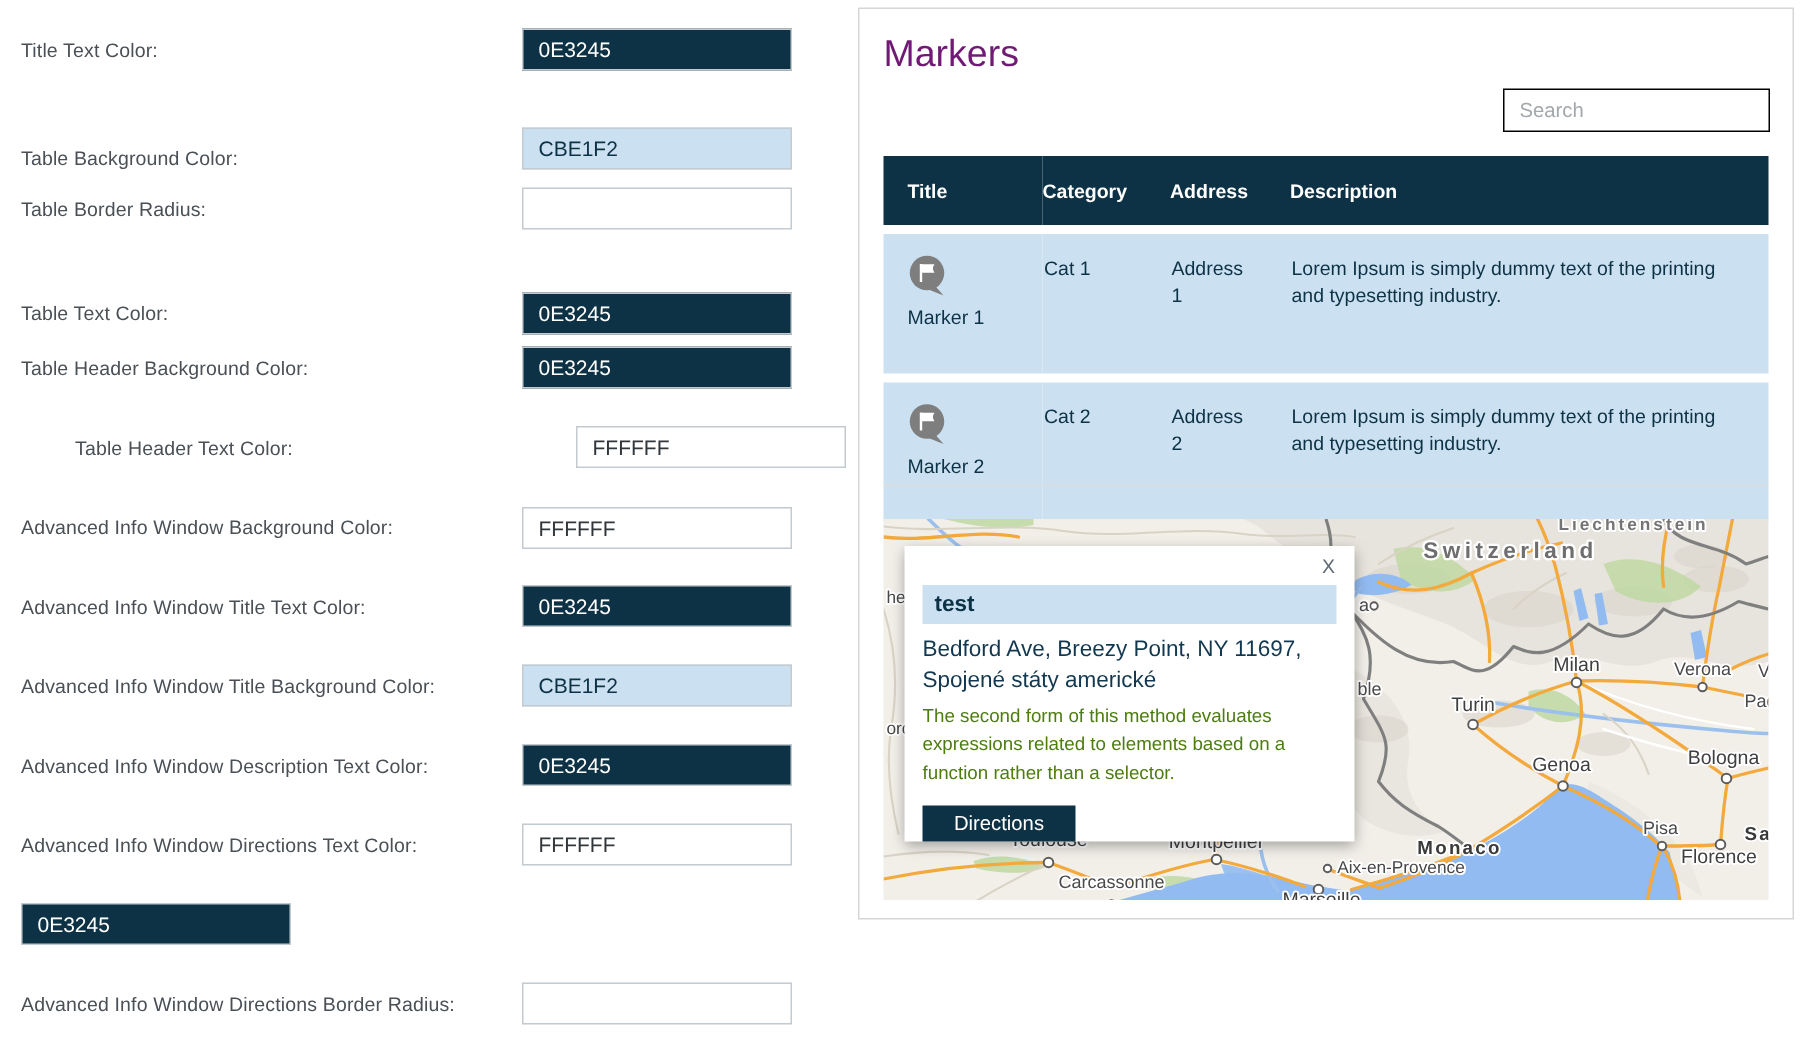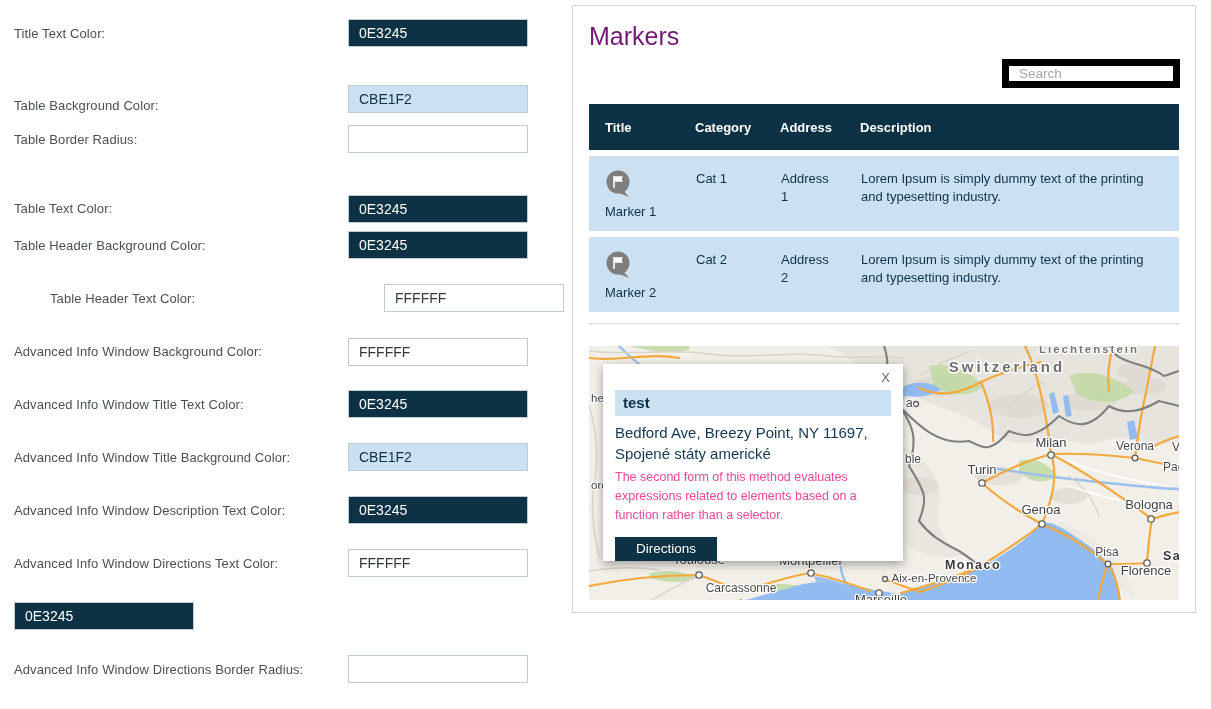--- a/index.html
+++ b/index.html
@@ -21,38 +21,38 @@
 
   
   .preview-panel {
     position:absolute; left:572px; top:5px; width:624px; height:608px;
     background:#ffffff; border:1px solid #d6d6d6;
   }
   .preview-title { position:absolute; left:16px; top:16px; margin:0;
     font-size:25px; font-weight:400; color:#701a75; }
   .search-input {
     position:absolute; top:53px; right:15px; width:178px; height:29px;
-    border:7px solid #000000; padding:0 10px; font-size:13.5px; color:#444;
+    border:1px solid #000000; padding:0 10px; font-size:13.5px; color:#444;
     font-family:"Liberation Sans", sans-serif; outline:none;
   }
   .search-input::placeholder { color:#a3a8ad; }
 
   .markers-table-wrap { position:absolute; left:16px; top:92px; width:590px; }
   table.markers { width:100%; border-collapse:separate; border-spacing:0 6px; table-layout:fixed; }
   table.markers th {
     background:#0E3245; color:#ffffff; font-size:13px; font-weight:600;
     text-align:left; height:46px; padding:0; vertical-align:middle;
   }
   table.markers th.c1, table.markers td.c1 { width:106px; padding-left:16px; }
   table.markers th.c2, table.markers td.c2 { width:85px; }
   table.markers th.c3, table.markers td.c3 { width:80px; padding-right:22px; }
   table.markers th.c4 { padding-right:16px; }
   table.markers td {
     background:#CBE1F2; color:#0E3245; font-size:13px; line-height:18px;
-    vertical-align:top; padding-top:14px; height:75px;
+    vertical-align:top; padding-top:14px; height:93px;
   }
   table.markers td.c4 { padding-right:16px; }
   .marker-title-label { margin-top:4px; font-size:13px; color:#0E3245; }
   .marker-icon { display:block; }
 
   .table-map-divider { position:absolute; left:16px; top:317px; width:590px;
     border-top:1px solid #dddddd; }
 
   
   .map-box { position:absolute; left:16px; top:340px; width:590px; height:254px;
@@ -81,21 +81,21 @@
   .infowindow {
     position:absolute; left:14px; top:18px; width:300px; height:197px;
     background:#ffffff; box-shadow:0 3px 9px rgba(0,0,0,0.35);
     padding:10px 12px 0 12px;
   }
   .iw-close { position:absolute; top:7px; right:13px; font-size:13px;
     color:#5f6b73; cursor:pointer; line-height:14px; }
   .iw-title { margin-top:16px; height:26px; line-height:26px; background:#CBE1F2;
     color:#0E3245; font-size:15px; font-weight:600; padding-left:8px; }
   .iw-address { margin-top:6px; font-size:15px; color:#123850; line-height:21px; }
-  .iw-desc { margin-top:4px; font-size:12.5px; color:#ec4899; line-height:19px; }
+  .iw-desc { margin-top:4px; font-size:12.5px; color:#4d7c0f; line-height:19px; }
   .iw-directions { margin-top:12px; width:102px; height:24px; line-height:24px;
     background:#0E3245; color:#ffffff; font-size:13.5px; text-align:center; cursor:pointer; }
 </style>
 </head>
 <body>
 
 <div class="settings-form">
     <div class="form-row" style="top: 6.5px; gap: 25px;">
       <label>Title Text Color:</label>
       <input type="text" class="color-input" value="0E3245" style="background: rgb(14, 50, 69); color: rgb(255, 255, 255);">

